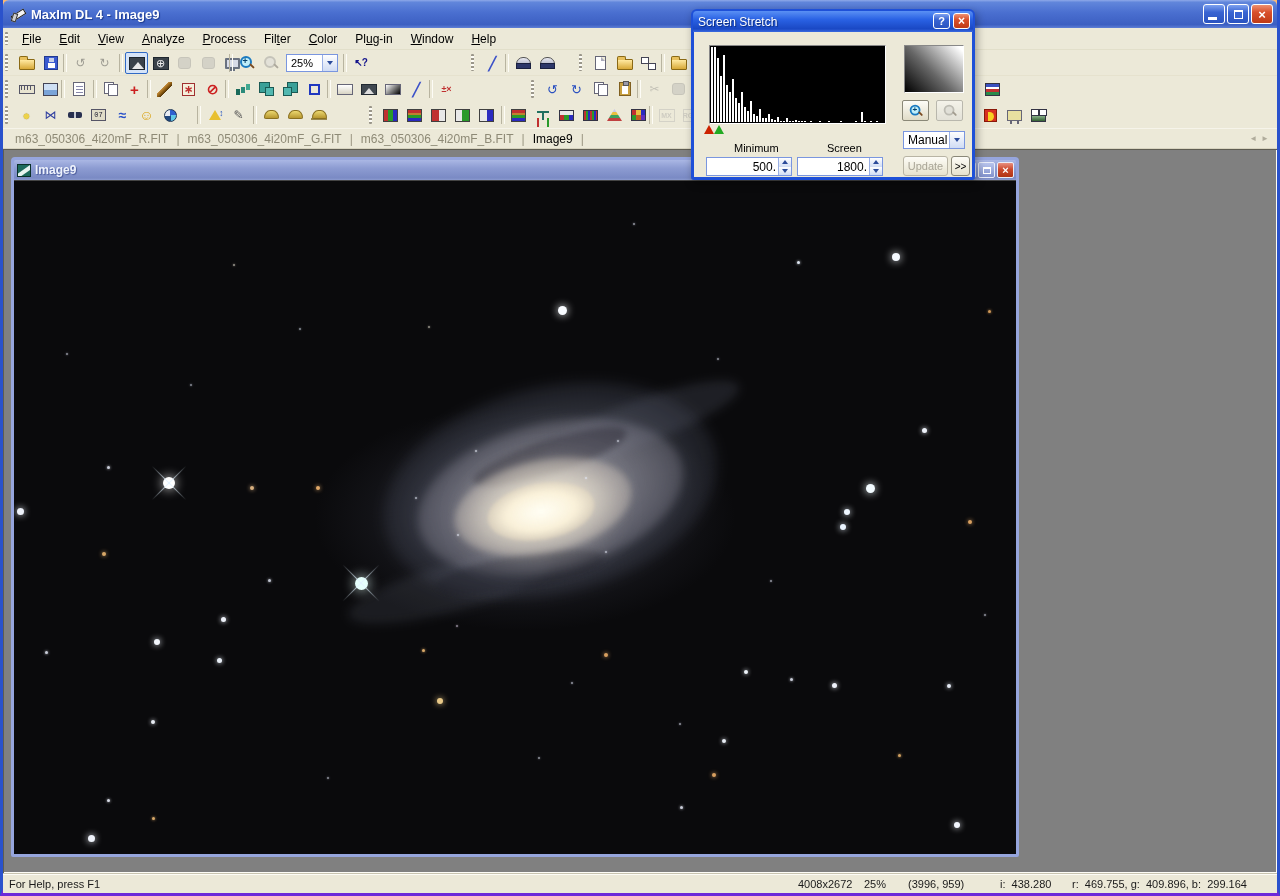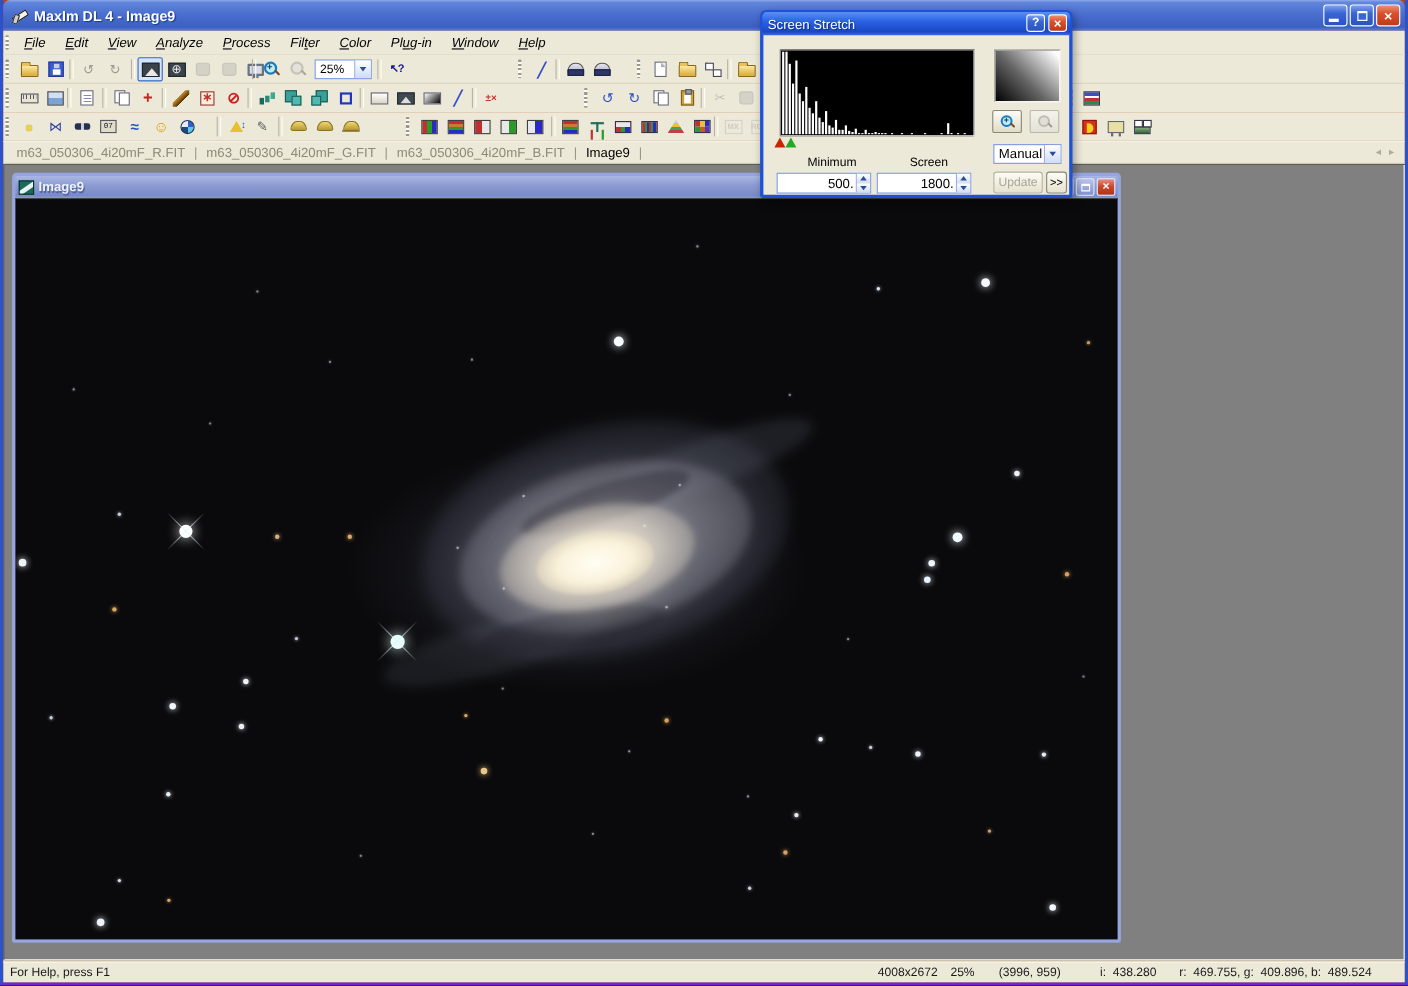--- a/index.html
+++ b/index.html
@@ -1,20 +1,20 @@
 <!DOCTYPE html>
 <html><head>
 <meta charset="utf-8">
 <style>
   * { margin:0; padding:0; box-sizing:border-box; }
   html,body { width:1280px; height:896px; overflow:hidden; background:#000; }
   body { font-family:"Liberation Sans", sans-serif; }
 
-  .app { position:relative; width:1280px; height:896px; background:#c2410c;
-         border-left:3px solid #2a52cc; border-right:3px solid #2a52cc; border-bottom:3px solid #6d28d9; }
+  .app { position:relative; width:1280px; height:896px; background:#fdba74;
+         border-left:3px solid #2a52cc; border-right:3px solid #2a52cc; border-bottom:7px solid #6d28d9; }
 
   
   .titlebar { position:relative; height:28px; border-radius:6px 6px 0 0;
     background:linear-gradient(180deg,#8fa9e9 0%,#6186db 8%,#4a6fd0 45%,#3c5fc2 88%,#5e7fd6 100%);
     display:flex; align-items:center; padding:0 6px; }
   .appicon { width:17px; height:16px; position:relative; margin-right:5px; flex:0 0 auto; }
   .appicon::before { content:""; position:absolute; left:2px; top:6px; width:13px; height:4px;
     background:#f4f4f4; border:1px solid #1a1a1a; transform:rotate(-32deg); }
   .appicon::after { content:""; position:absolute; left:3px; bottom:0px; width:3px; height:7px;
     background:#cfcfcf; border:1px solid #333; transform:rotate(18deg); }
@@ -25,21 +25,21 @@
     display:flex; align-items:center; justify-content:center; position:relative; }
   .wbtn.close { background:linear-gradient(180deg,#ef9070,#d9502c 40%,#c03a16); font-weight:bold; font-size:13px; }
   .glyph-min { position:absolute; left:4px; bottom:3px; width:9px; height:3px; background:#fff; }
   .glyph-rest { position:relative; width:9px; height:9px; }
   .glyph-rest::before { content:""; position:absolute; right:0; top:0; width:7px; height:6px; border:1px solid #fff; border-top-width:2px; }
   .glyph-rest::after { content:""; position:absolute; left:0; bottom:0; width:7px; height:6px; border:1px solid #fff; border-top-width:2px; background:#3964d2; }
 
   
   .menubar { position:relative; height:22px; background:#ECE9D8; display:flex; align-items:center;
     padding-left:10px; border-bottom:1px solid #e2dfca; }
-  .mitem { padding:3px 9px; font-size:12px; color:#000; cursor:default;font-style:italic; }
+  .mitem { padding:3px 9px; font-size:12px; color:#000; cursor:default; }
   .mitem u { text-decoration:underline; }
 
   
   .tbrow { position:relative; height:26px; background:#ECE9D8; }
   .tbrow1 { border-bottom:1px solid #e6e2ce; }
   .grip { position:absolute; top:4px; bottom:4px; width:3px;
     background:repeating-linear-gradient(180deg,#9a968a 0 2px,#fdfcf6 2px 4px); border-radius:1px; }
   .tbg { position:absolute; top:1px; height:24px; display:flex; align-items:center; gap:1px; }
   .tbg.sep::before { content:""; position:absolute; left:-6px; top:3px; bottom:3px; width:2px;
     border-left:1px solid #b8b4a0; border-right:1px solid #fdfcf6; }
@@ -726,21 +726,21 @@
     </div>
 
   </div>
 
   <div class="statusbar">
     <span class="sfield" style="left:6px">For Help, press F1</span>
     <span class="sfield" style="left:795px">4008x2672</span>
     <span class="sfield" style="left:861px">25%</span>
     <span class="sfield" style="left:905px">(3996, 959)</span>
     <span class="sfield" style="left:997px">i:  438.280</span>
-    <span class="sfield" style="left:1069px">r:  469.755, g:  409.896, b:  489.524</span>
+    <span class="sfield" style="left:1069px">r:  469.755, g:  409.896, b:  299.164</span>
   </div>
 
   <div class="dialog">
     <div class="dtitle">
       <span class="dtitletext">Screen Stretch</span>
       <span class="dbtns">
         <span class="dbtn">?</span>
         <span class="dbtn close">×</span>
       </span>
     </div>

